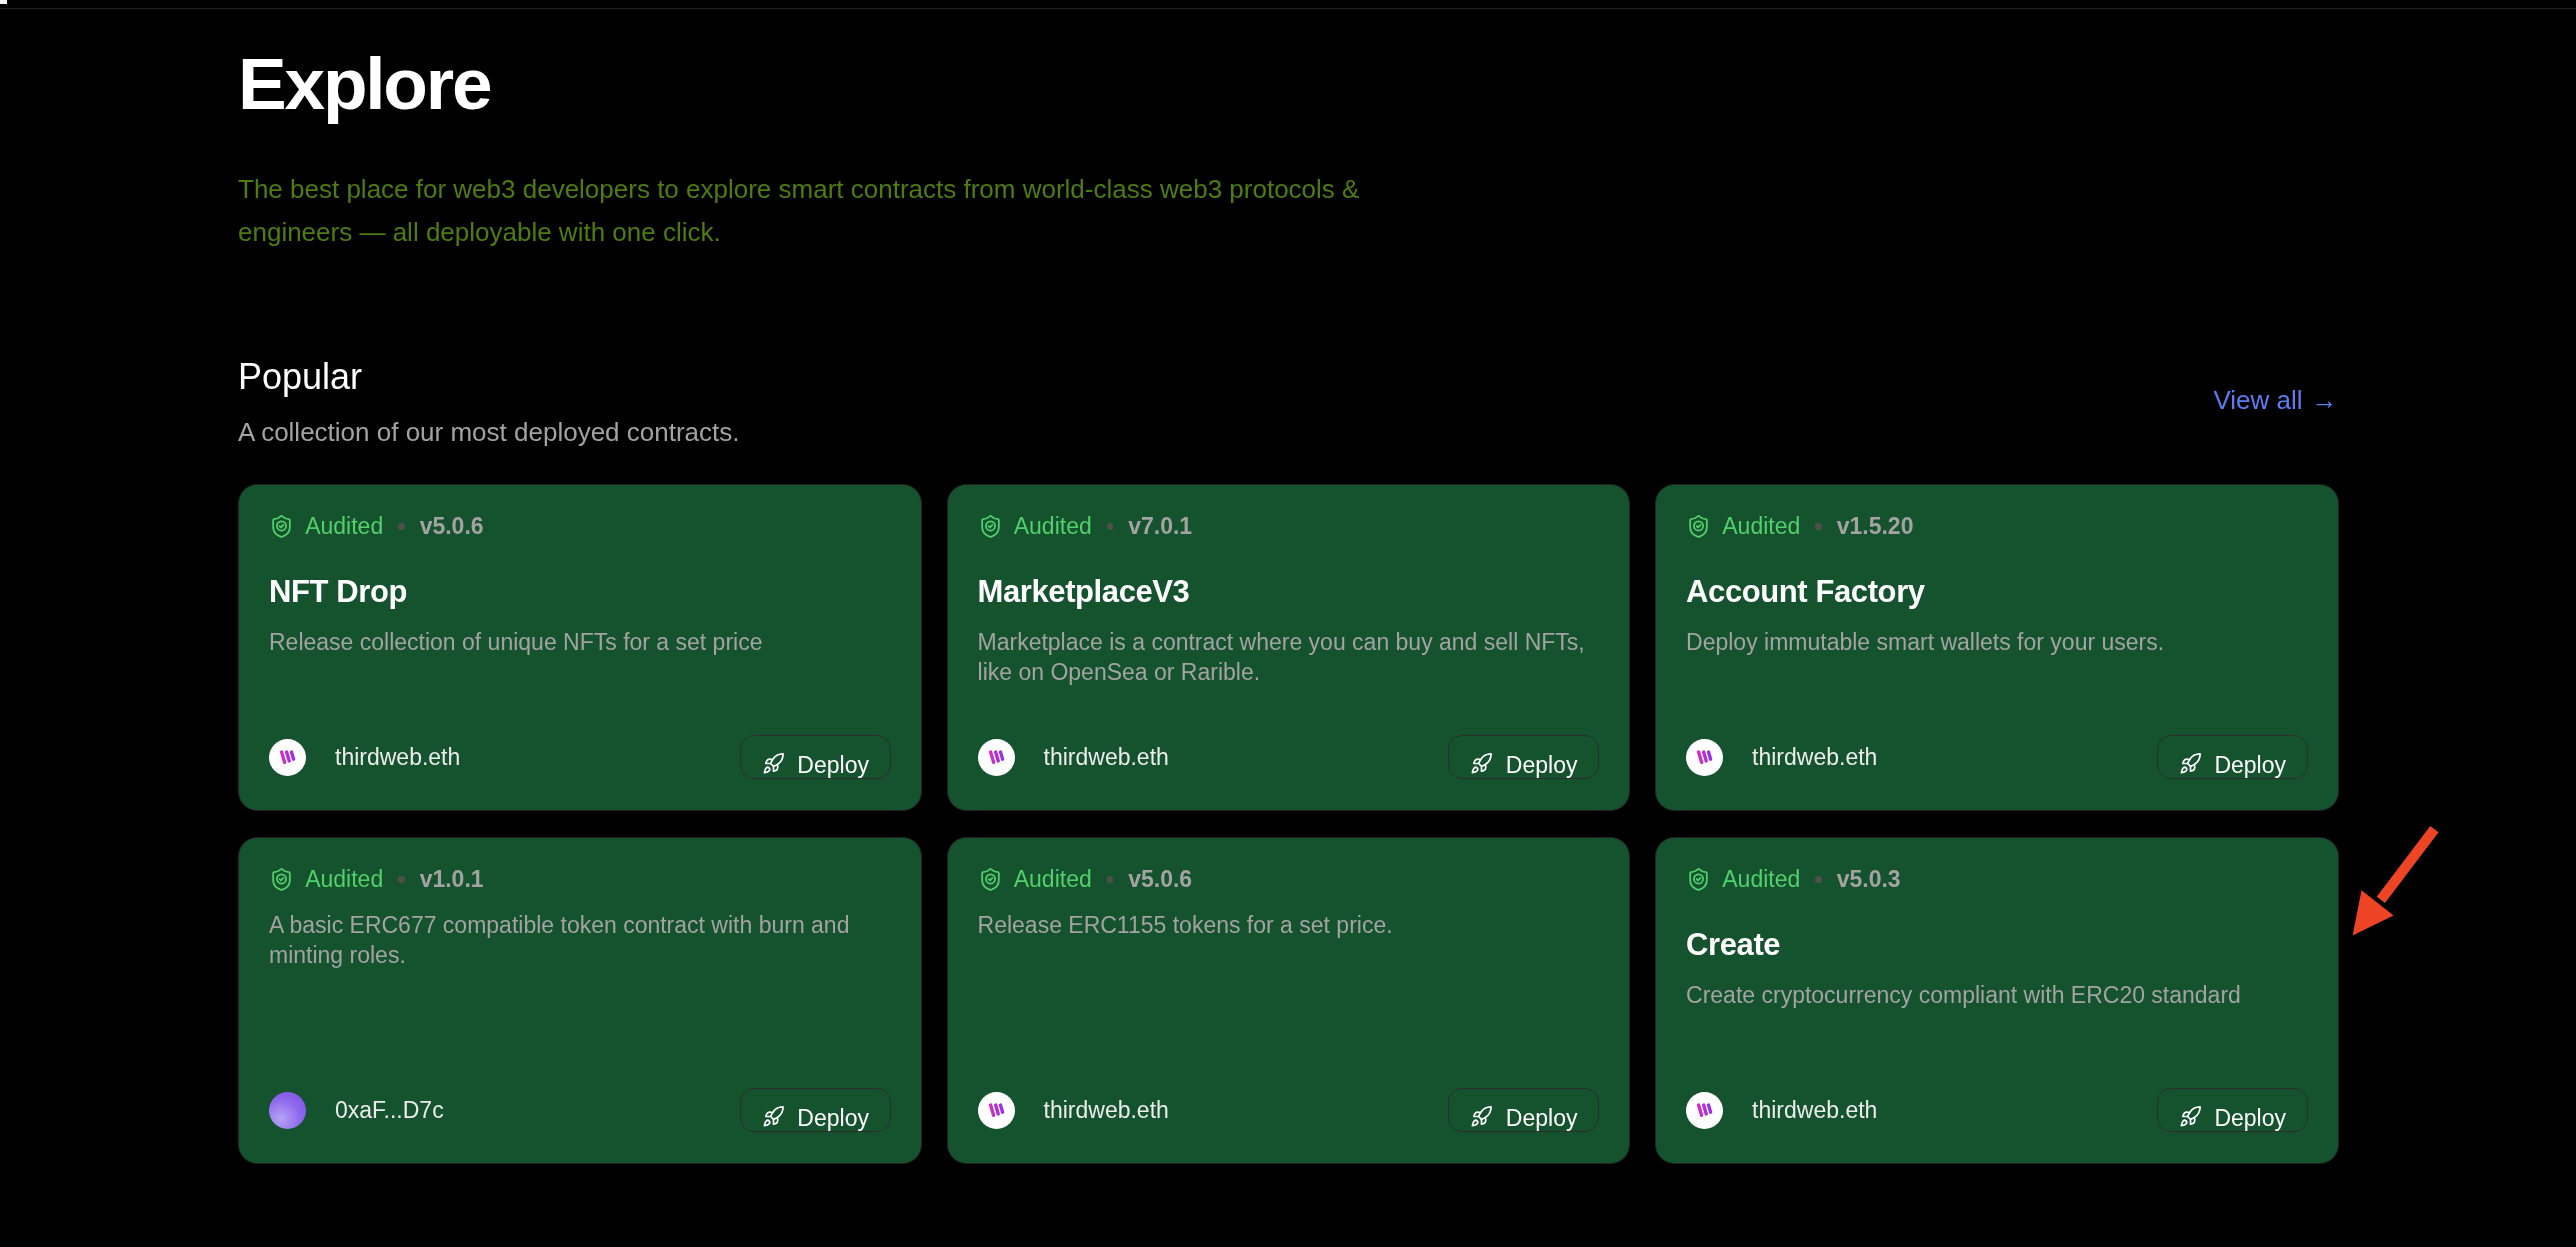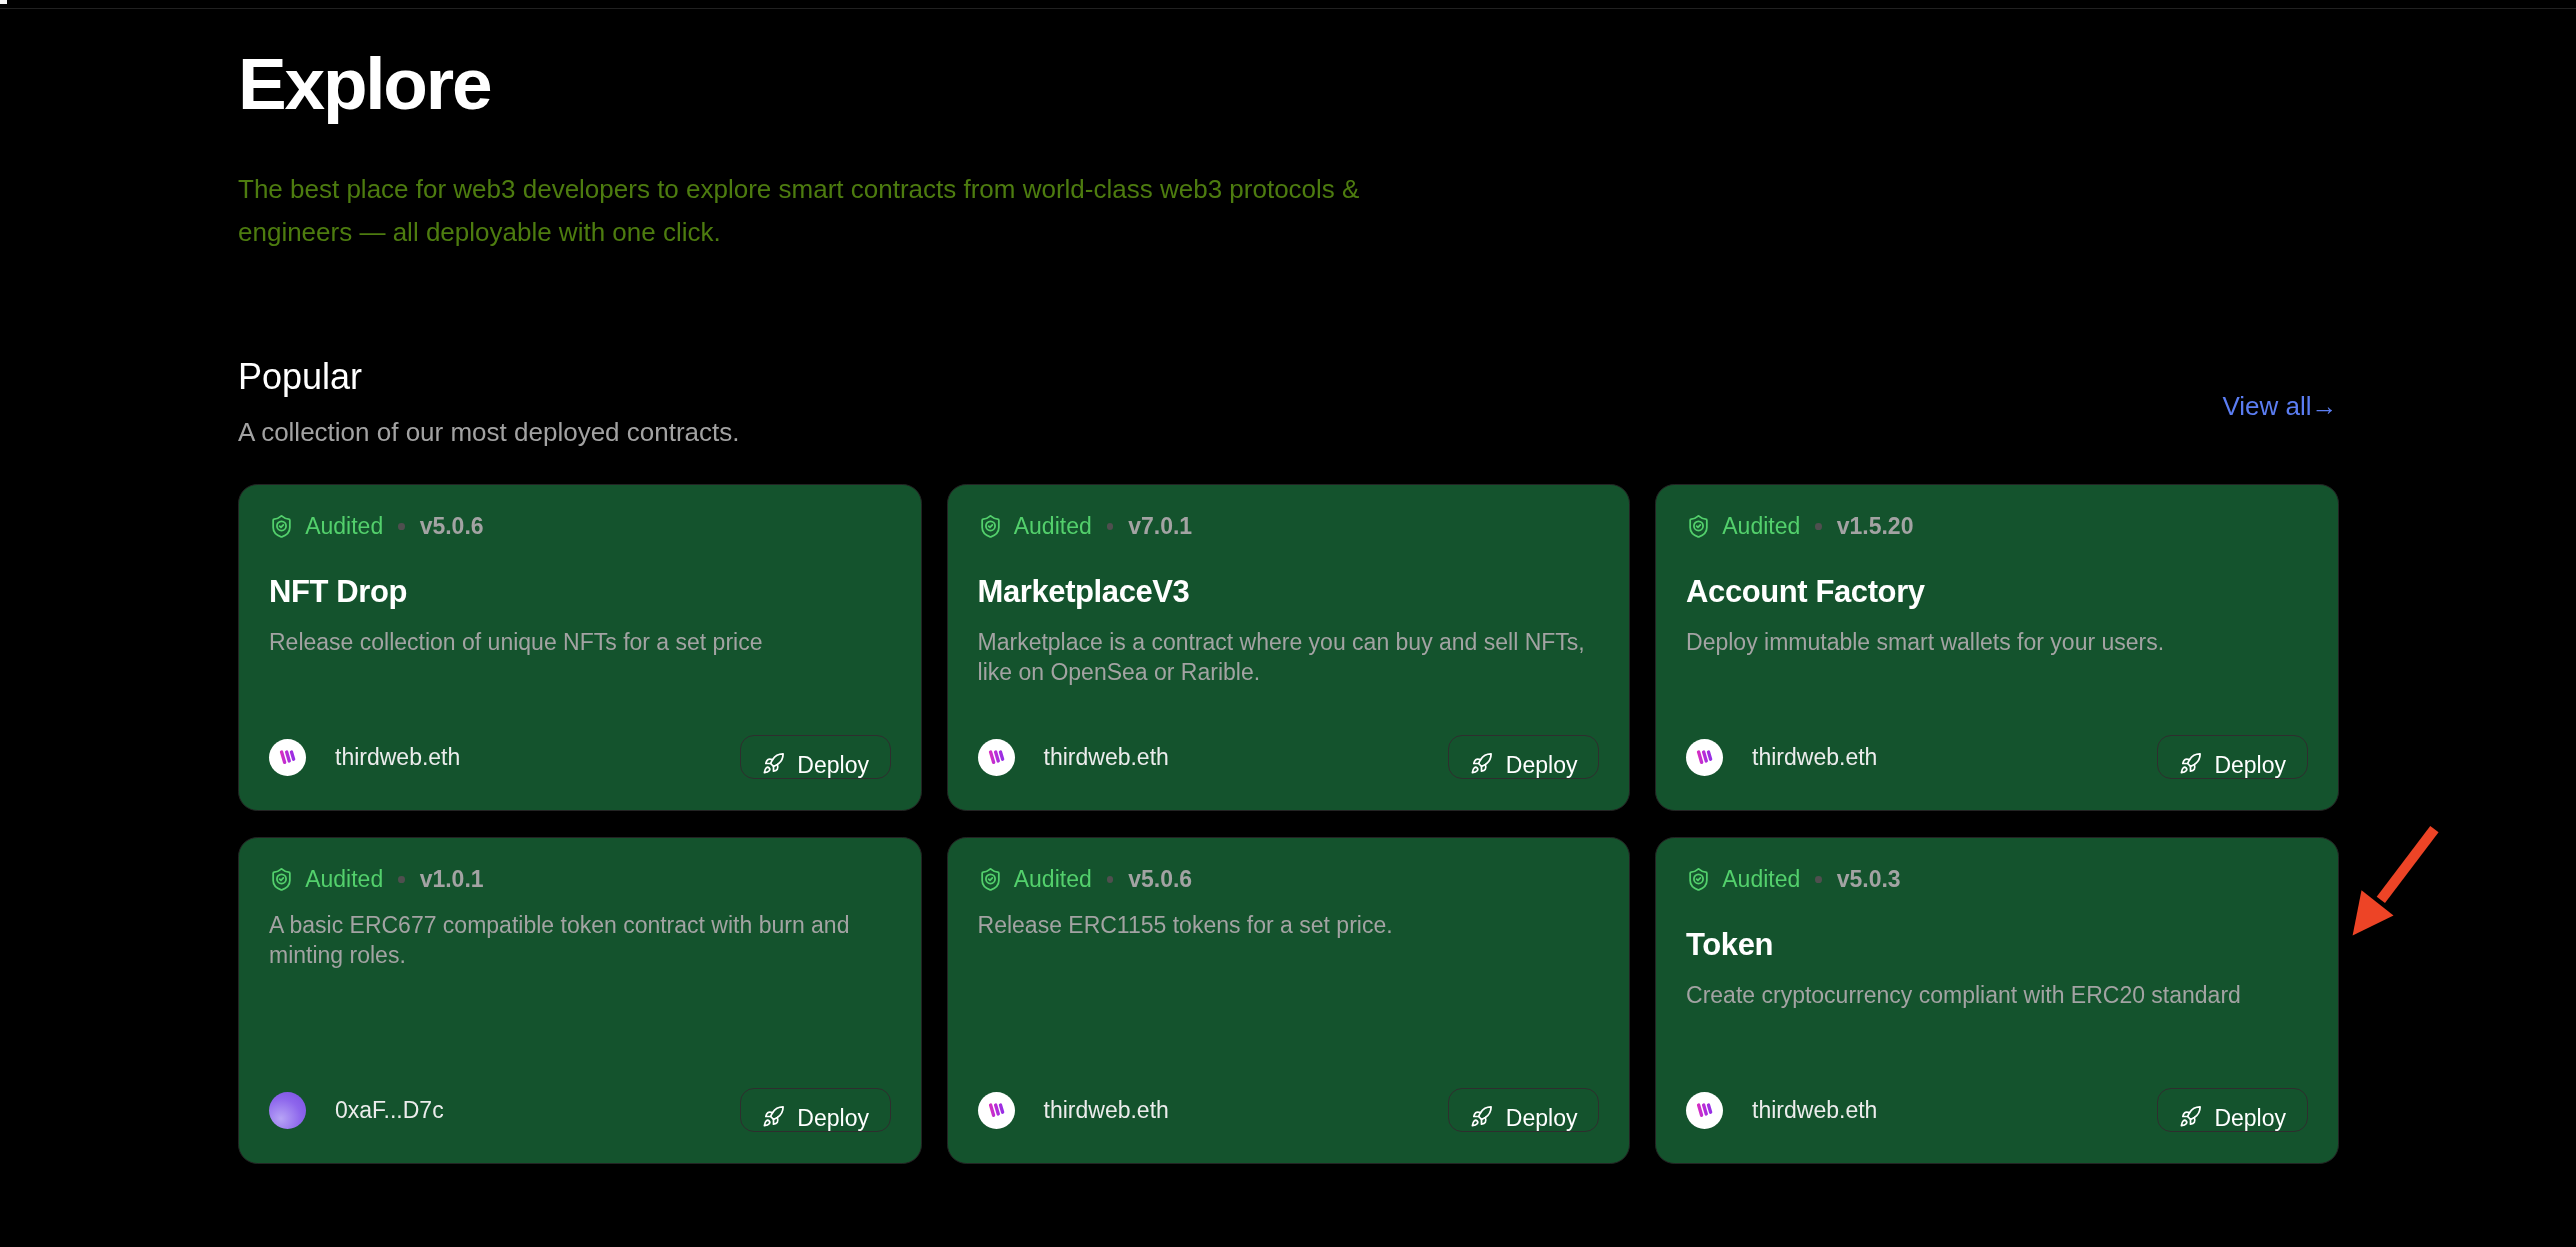--- a/index.html
+++ b/index.html
@@ -22,22 +22,22 @@
   }
   .page-subtitle {
     margin-top:45px; max-width:1127px;
     font-size:26px; line-height:43px; color:#4d7c0f;
   }
 
   .section-header { margin-top:103px; position:relative; }
   .section-title { font-size:36px; font-weight:400; line-height:1.1; color:#fff; }
   .section-subtitle { margin-top:21px; font-size:26px; color:#a2a2a2; }
   .view-all {
-    position:absolute; right:1.5px; top:34px;
-    display:flex; align-items:center; 
+    position:absolute; right:1.5px; top:28px;
+    display:flex; align-items:center; gap:9px;
     font-size:26px; color:#5b7df2; text-decoration:none; cursor:pointer;
   }
 
   .cards-grid {
     margin-top:36px;
     display:grid; grid-template-columns:repeat(3, 1fr);
     column-gap:24.6px; row-gap:26px;
     grid-auto-rows:327px;
   }
   .card {
@@ -339,21 +339,21 @@
           <svg viewBox="0 0 24 24" fill="none" stroke="#53d06c" stroke-width="1.7" stroke-linecap="round" stroke-linejoin="round">
             <path d="M20 13c0 5-3.5 7.5-7.66 8.95a1 1 0 0 1-.67-.01C7.5 20.5 4 18 4 13V6a1 1 0 0 1 1-1c2 0 4.5-1.2 6.24-2.72a1 1 0 0 1 1.52 0C14.5 3.8 17 5 19 5a1 1 0 0 1 1 1z"></path>
             <circle cx="12" cy="11.5" r="4.4"></circle>
             <path d="M10.2 11.6l1.3 1.3 2.3-2.5"></path>
           </svg>
         </span>
         <span class="audited">Audited</span>
         <span class="dot"></span>
         <span class="version">v5.0.3</span>
       </div>
-      <h3 class="card-title">Token</h3>
+      <h3 class="card-title">Create</h3>
       <p class="card-desc">Create cryptocurrency compliant with ERC20 standard</p>
     </div>
     <div class="card-footer">
       <div class="publisher">
         <span class="avatar avatar--thirdweb">
           <svg viewBox="0 0 24 24" fill="none" stroke-linecap="round">
             <defs>
               <linearGradient id="twg" x1="0" y1="0" x2="24" y2="0" gradientUnits="userSpaceOnUse">
                 <stop offset="0" stop-color="#ee2fb2"></stop>
                 <stop offset="0.55" stop-color="#b12ddb"></stop>

